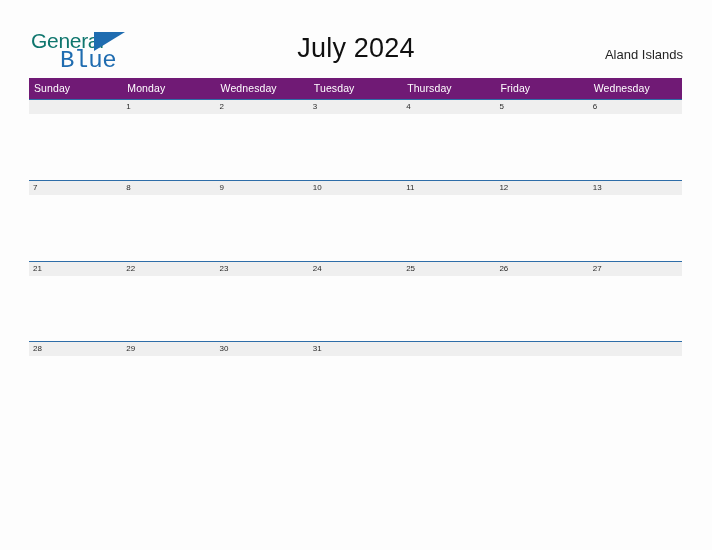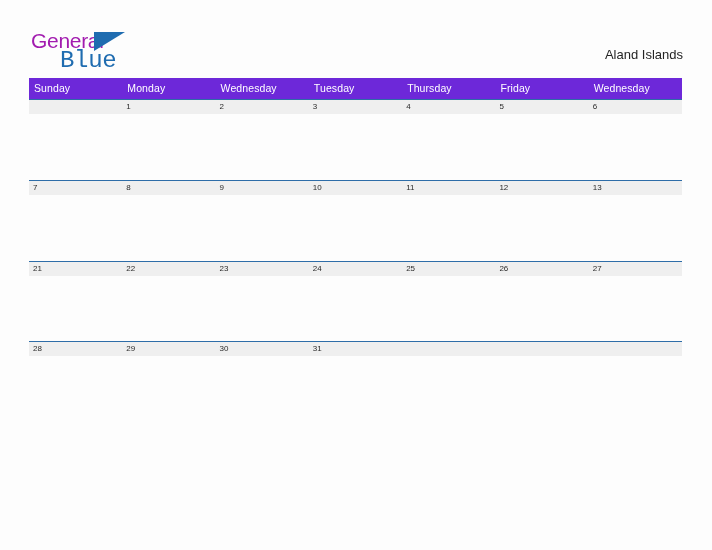--- a/index.html
+++ b/index.html
@@ -31,21 +31,21 @@
     height: 44px;
   }
   .brand-row-top {
     position: relative;
     height: 22px;
     line-height: 22px;
     white-space: nowrap;
   }
   .brand-general {
     font-size: 21px;
-    color: #a21caf;
+    color: #0f766e;
     letter-spacing: -0.3px;
     font-family: "Liberation Sans", sans-serif;
   }
   .brand-triangle {
     position: absolute;
     left: 63px;
     top: 2px;
     width: 0;
     height: 0;
     border-left: 31px solid #1f6cb0;
@@ -95,21 +95,21 @@
     position: absolute;
     left: 29px;
     top: 78px;
     width: 653px;
   }
 
   .weekday-header {
     display: flex;
     width: 653px;
     height: 21px;
-    background: #6d28d9;
+    background: #701a75;
   }
   .weekday-cell {
     width: 93.285714px;
     height: 21px;
     line-height: 21px;
     box-sizing: border-box;
     padding-left: 5px;
     color: #ffffff;
     font-size: 10.5px;
     letter-spacing: 0.1px;
@@ -172,20 +172,21 @@
   <div class="brand-logo">
     <div class="brand-row-top">
       <span class="brand-general">General</span>
       <span class="brand-triangle"></span>
     </div>
     <div class="brand-row-bottom">
       <span class="brand-blue">Blue</span>
     </div>
   </div>
 
+  <div class="calendar-title">July 2024</div>
 
   <div class="locale-label">Aland Islands</div>
 
 </div>
 
 <div class="calendar">
 
   <div class="weekday-header">
     <div class="weekday-cell">Sunday</div>
     <div class="weekday-cell">Monday</div>

